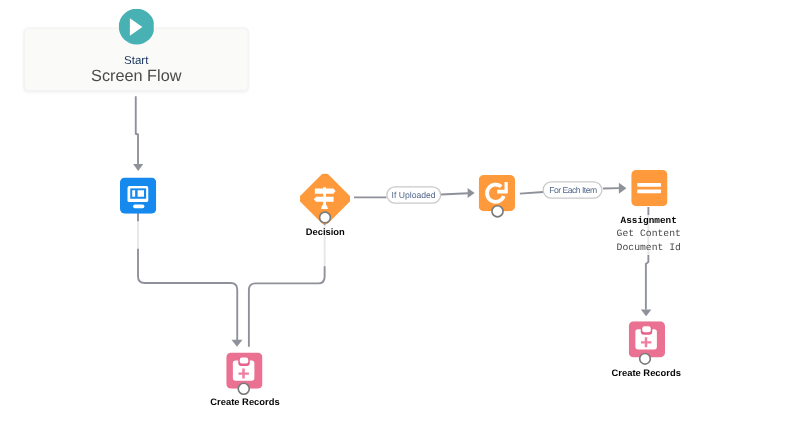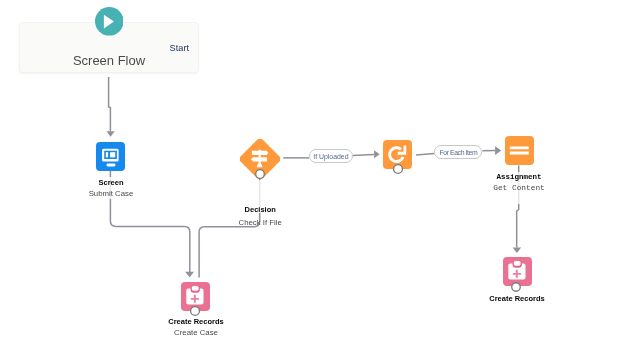--- a/index.html
+++ b/index.html
@@ -50,53 +50,48 @@
   <div class="lmask" style="left:384px;top:176px;width:28px;height:20px;"></div>
   <div class="lmask" style="left:495px;top:172px;width:48px;height:32px;"></div>
 
   <div class="icon" style="left:94.6px;top:7.4px;">
     <svg width="28.6" height="28.6" viewBox="0 0 28.6 28.6">
       <circle cx="14.3" cy="14.3" r="14.3" fill="#47b1b3"></circle>
       <path d="M8.9,7.7 L18.9,14.6 L8.9,21.6 z" fill="#fff"></path>
     </svg>
   </div>
   <div class="nlabel" style="left:29px;top:42px;width:160px;">
-    <div class="ntitle" style="font-size:9.2px;line-height:12px;font-weight:normal;color:#16325c;text-align:right;">Start</div>
+    <div class="ntitle" style="font-size:9.2px;line-height:12px;font-weight:normal;color:#16325c;">Start</div>
     <div class="nsub" style="font-size:13px;line-height:14px;">Screen Flow</div>
   </div>
 
   <div class="icon" style="left:96px;top:141.7px;">
     <svg width="29" height="29" viewBox="0 0 29 29">
       <rect x="0" y="0" width="29" height="29" rx="4" fill="#1589ee"></rect>
       <rect x="6" y="6.8" width="16.6" height="12.8" rx="1.5" fill="#fff"></rect>
       <rect x="8.2" y="8.7" width="12.7" height="8.3" fill="#1589ee"></rect>
       <rect x="9.8" y="10.2" width="2.3" height="5.2" fill="#fff"></rect>
       <rect x="14.1" y="10.2" width="5.1" height="5.2" fill="#fff"></rect>
       <rect x="10.5" y="21.5" width="9" height="3" rx="1.4" fill="#fff"></rect>
     </svg>
   </div>
-  <div class="nlabel" style="left:31px;top:177px;width:160px;">
-    <div class="ntitle">Screen</div>
-    <div class="nsub">Submit Case</div>
-  </div>
 
   <div class="icon" style="left:240.2px;top:138.6px;">
     <svg width="40" height="40" viewBox="0 0 40 40">
       <rect x="4.4" y="4.4" width="31.2" height="31.2" rx="3.6" fill="#ff9a3c" transform="rotate(45 20 20)"></rect>
       <g fill="#fff">
         <rect x="18.6" y="10.8" width="2.2" height="14.5"></rect>
         <path d="M11.9,11.8 L26.6,11.8 L28.5,13.85 L26.6,15.9 L11.9,15.9 z"></path>
         <path d="M12.9,18.3 L26.9,18.3 L26.9,22.4 L12.9,22.4 L11.0,20.35 z"></path>
         <path d="M19.75,23.3 L21.5,25.6 L22.5,28.2 L16.7,28.2 L17.7,25.6 z"></path>
       </g>
     </svg>
   </div>
-  <div class="nlabel" style="left:180.2px;top:179.3px;width:160px;margin-top:24px;">
+  <div class="nlabel" style="left:180.2px;top:179.3px;width:160px;">
     <div class="ntitle" style="line-height:14px;">Decision</div>
-    <div class="nsub">Check If File</div>
   </div>
   <div class="icon" style="left:252.85px;top:166.85px;">
     <svg width="14" height="14">
         <circle cx="7" cy="7" r="4.3" fill="#fff" stroke="#7a7a7a" stroke-width="1.3"></circle>
       </svg>
   </div>
 
   <div class="pill" style="left:309.2px;top:149px;width:43.4px;">If Uploaded</div>
 
   <div class="icon" style="left:383.2px;top:139.8px;">
@@ -119,34 +114,34 @@
   <div class="icon" style="left:505.2px;top:135.8px;">
     <svg width="29" height="29" viewBox="0 0 29 29">
       <rect x="0" y="0" width="29" height="29" rx="4" fill="#ff9a3c"></rect>
       <rect x="4.8" y="10.4" width="19" height="2.9" rx="0.5" fill="#fff"></rect>
       <rect x="4.8" y="15.6" width="19" height="2.9" rx="0.5" fill="#fff"></rect>
     </svg>
   </div>
   <div class="nlabel" style="left:439px;top:172px;width:160px;font-family:Liberation Mono, monospace;">
     <div class="ntitle">Assignment</div>
     <div class="nsub">Get Content</div>
+    <div class="nsub">Document Id</div>
   </div>
 
   <div class="icon" style="left:180.9px;top:282px;">
     <svg width="29" height="29" viewBox="0 0 29 29">
       <rect x="0" y="0" width="29" height="29" rx="4" fill="#ea7191"></rect>
       <rect x="5.3" y="6.4" width="17.2" height="16.1" rx="2.1" fill="#fff"></rect>
       <rect x="9.6" y="3.9" width="9.2" height="6.8" rx="2.4" fill="#e8628a"></rect>
       <rect x="10.8" y="3.9" width="6.8" height="4.9" rx="1.7" fill="#fff"></rect>
       <path d="M12.8,12.8 h2.0 v3.1 h3.3 v1.9 h-3.3 v3.0 h-2.0 v-3.0 h-3.0 v-1.9 h3.0 z" fill="#ef7fa0"></path>
     </svg>
   </div>
   <div class="nlabel" style="left:116px;top:316px;width:160px;">
     <div class="ntitle">Create Records</div>
-    <div class="nsub">Create Case</div>
   </div>
   <div class="icon" style="left:187.55px;top:303.8px;">
     <svg width="14" height="14">
         <circle cx="7" cy="7" r="4.4" fill="#fff" stroke="#7a7a7a" stroke-width="1.3"></circle>
       </svg>
   </div>
 
   <div class="icon" style="left:503.1px;top:257.2px;">
     <svg width="29" height="29" viewBox="0 0 29 29">
       <rect x="0" y="0" width="29" height="29" rx="4" fill="#ea7191"></rect>

